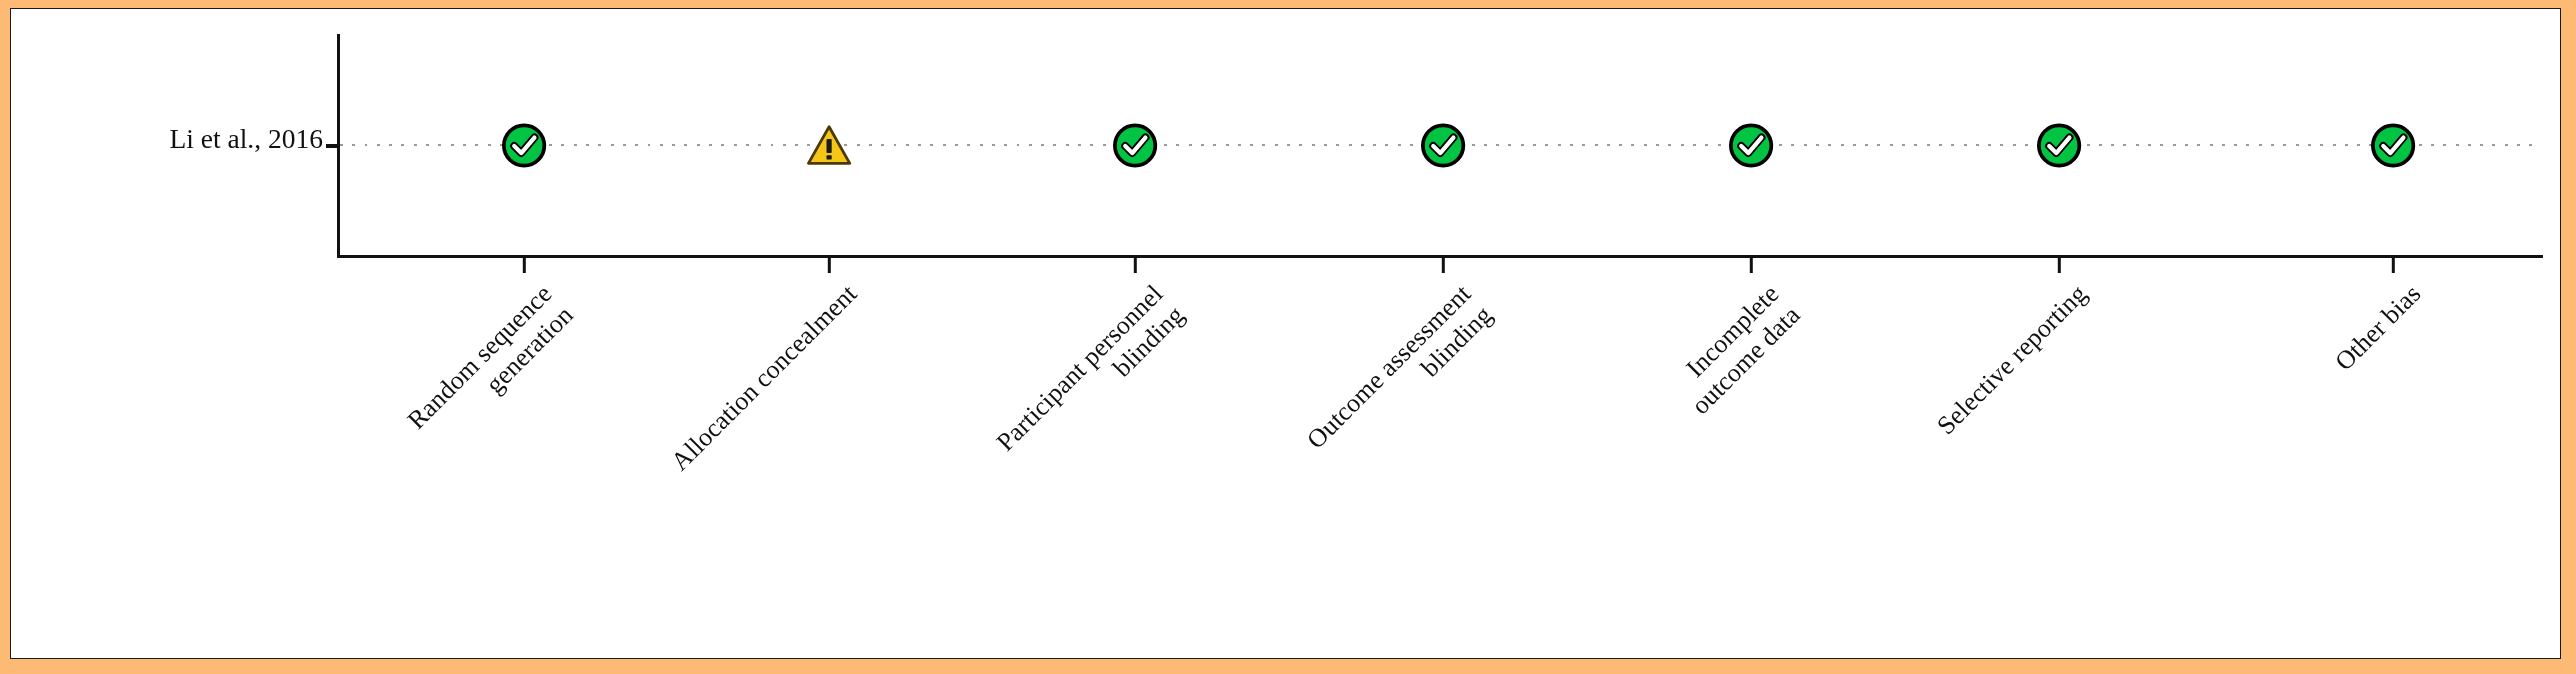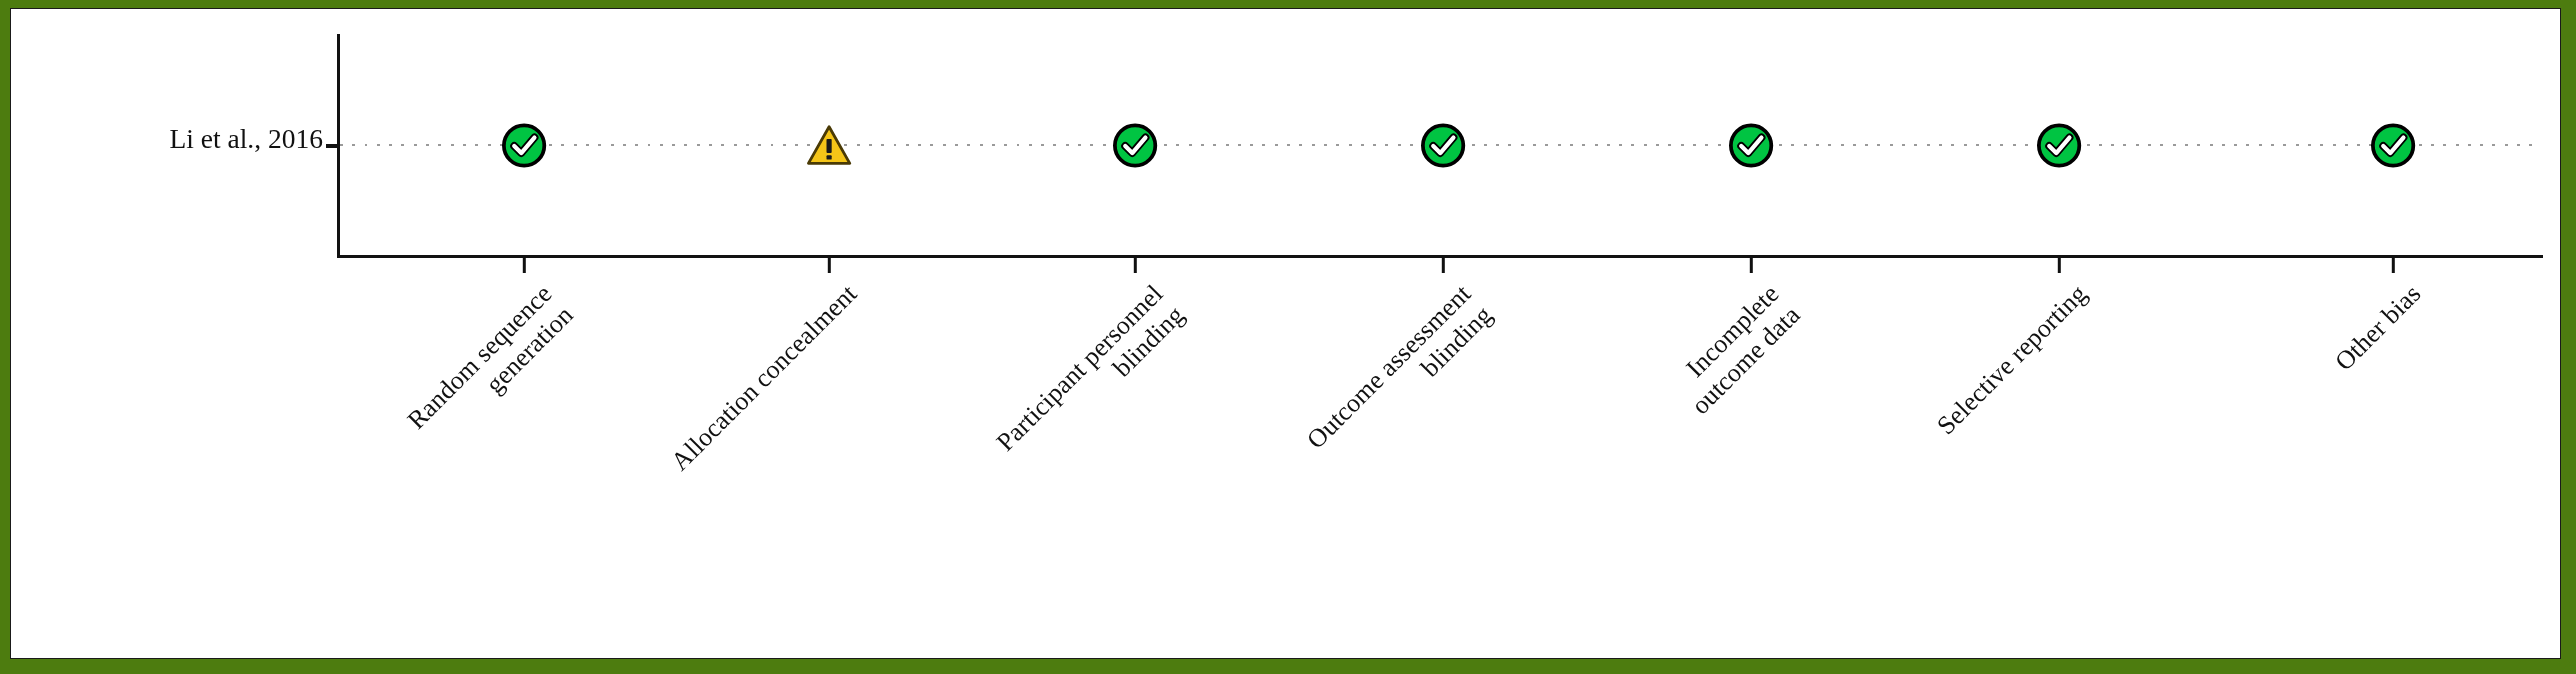--- a/index.html
+++ b/index.html
@@ -9,21 +9,21 @@
     background: #ffffff;
   }
   body {
     font-family: "Liberation Serif", "DejaVu Serif", serif;
   }
 
   #figure {
     position: relative;
     width: 2576px;
     height: 675px;
-    background: #4d7c0f;
+    background: #fdba74;
     overflow: hidden;
   }
 
   
   #outer-frame {
     position: absolute;
     left: 10px;
     top: 8.2px;
     width: 2551px;
     height: 651px;

